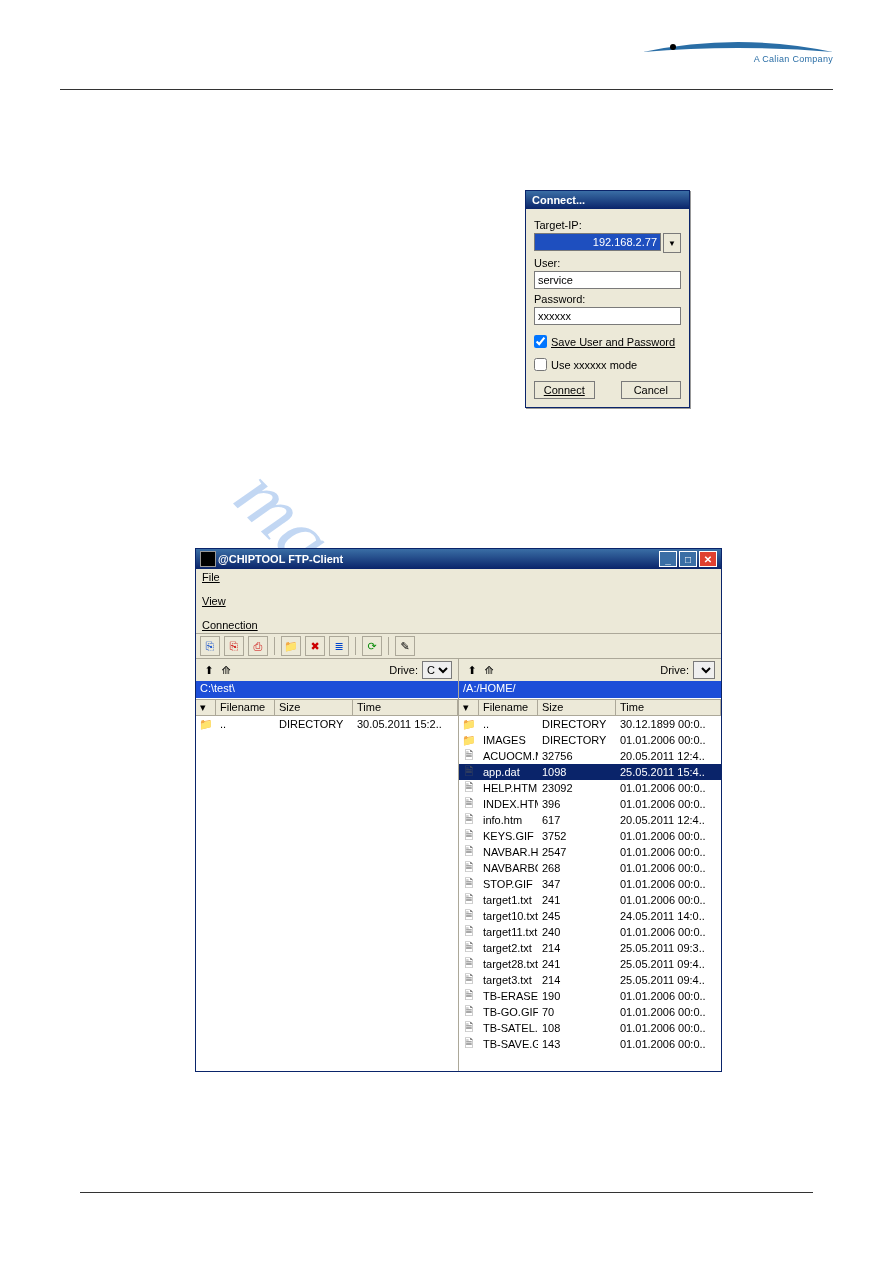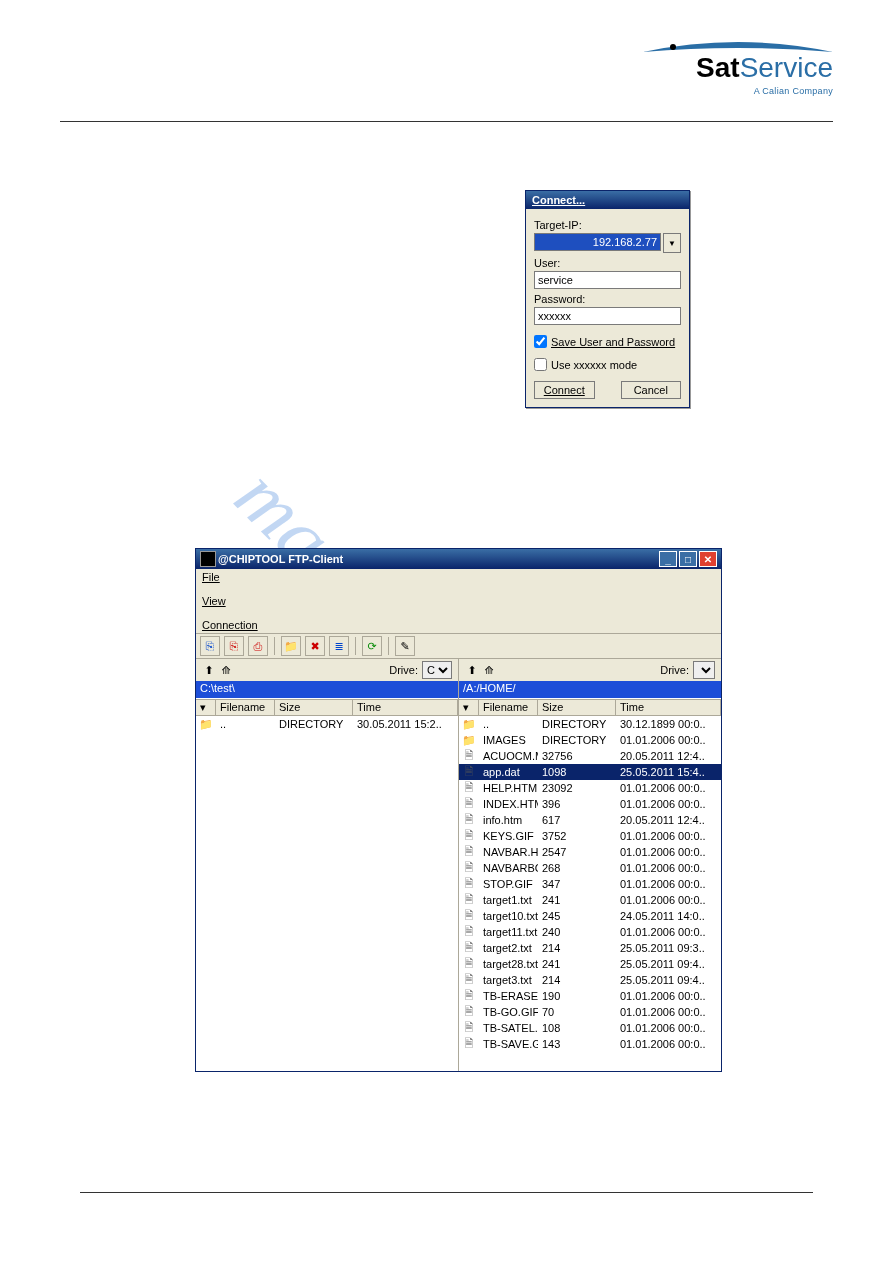--- a/index.html
+++ b/index.html
@@ -51,21 +51,20 @@
     border: 1px solid #0a246a;
     box-shadow: 1px 1px 0 #999;
     font-size: 11px;
   }
   .connect-titlebar {
     background: linear-gradient(#3a6ea5,#0a246a);
     color: #fff;
     font-weight: bold;
     padding: 3px 6px;
     font-size: 11px;
-    text-decoration: underline;
   }
   .connect-body {
     padding: 6px 8px 8px 8px;
   }
   .lbl {
     display: block;
     margin-top: 4px;
     margin-bottom: 2px;
   }
   .txt {
@@ -218,23 +217,20 @@
 </style>
 </head>
 <body>
 
 <div class="header">
   <div class="logo">
     <svg class="logo-swoosh" viewBox="0 0 190 14">
       <path d="M0 12 Q95 -8 190 12 Q95 4 0 12 Z" fill="#2a6ea6"></path>
       <circle cx="30" cy="7" r="3" fill="#000"></circle>
     </svg>
-    <div class="logo-sat">
-      <span class="sat">Sat</span><span class="service">Service</span>
-    </div>
     <div class="logo-sub">A Calian Company</div>
   </div>
 </div>
 
 <div class="watermark">manualshive.com</div>
 
 <div class="connect-dialog">
   <div class="connect-titlebar">Connect...</div>
   <div class="connect-body">
     <span class="lbl">Target-IP:</span>

